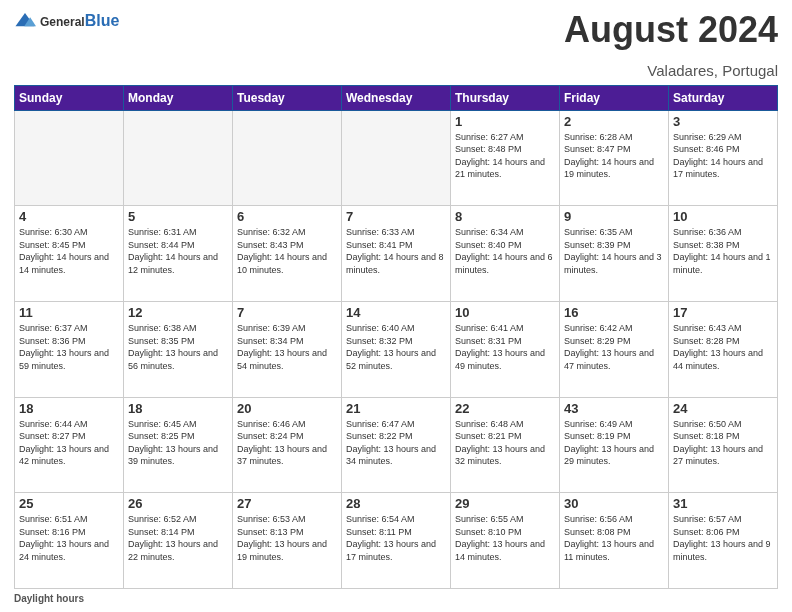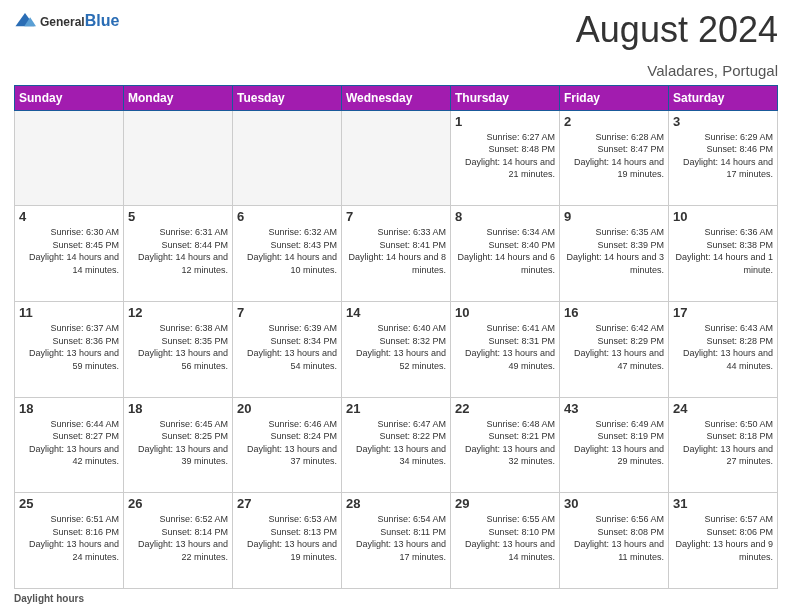--- a/index.html
+++ b/index.html
@@ -35,37 +35,37 @@
     }
     .logo-icon {
       width: 22px;
       height: 22px;
     }
     .title-area {
       text-align: right;
     }
     .month-title {
       font-size: 36px;
-      font-weight: normal;
+      font-weight: bold;
       color: #333;
       line-height: 1.1;
     }
     .location-title {
       font-size: 15px;
       color: #555;
       margin-top: 12px;
     }
     .calendar-table {
       width: 100%;
       border-collapse: collapse;
       flex: 1;
       table-layout: fixed;
     }
     .calendar-table th {
-      background-color: #a21caf;
+      background-color: #4c1d95;
       color: #fff;
       font-size: 12px;
       font-weight: bold;
       padding: 5px 4px;
       text-align: left;
       border: 1px solid #1a5a9a;
     }
     .calendar-table td {
       border: 1px solid #ccc;
       vertical-align: top;
@@ -82,21 +82,20 @@
       font-size: 13px;
       font-weight: bold;
       color: #333;
       display: block;
       margin-bottom: 2px;
     }
     .day-info {
       font-size: 9px;
       color: #333;
       line-height: 1.4;
-      text-align: right;
     }
     .footer-note {
       margin-top: 4px;
       font-size: 10px;
       color: #555;
       text-align: left;
       font-weight: bold;
     }
   </style>
 </head>

